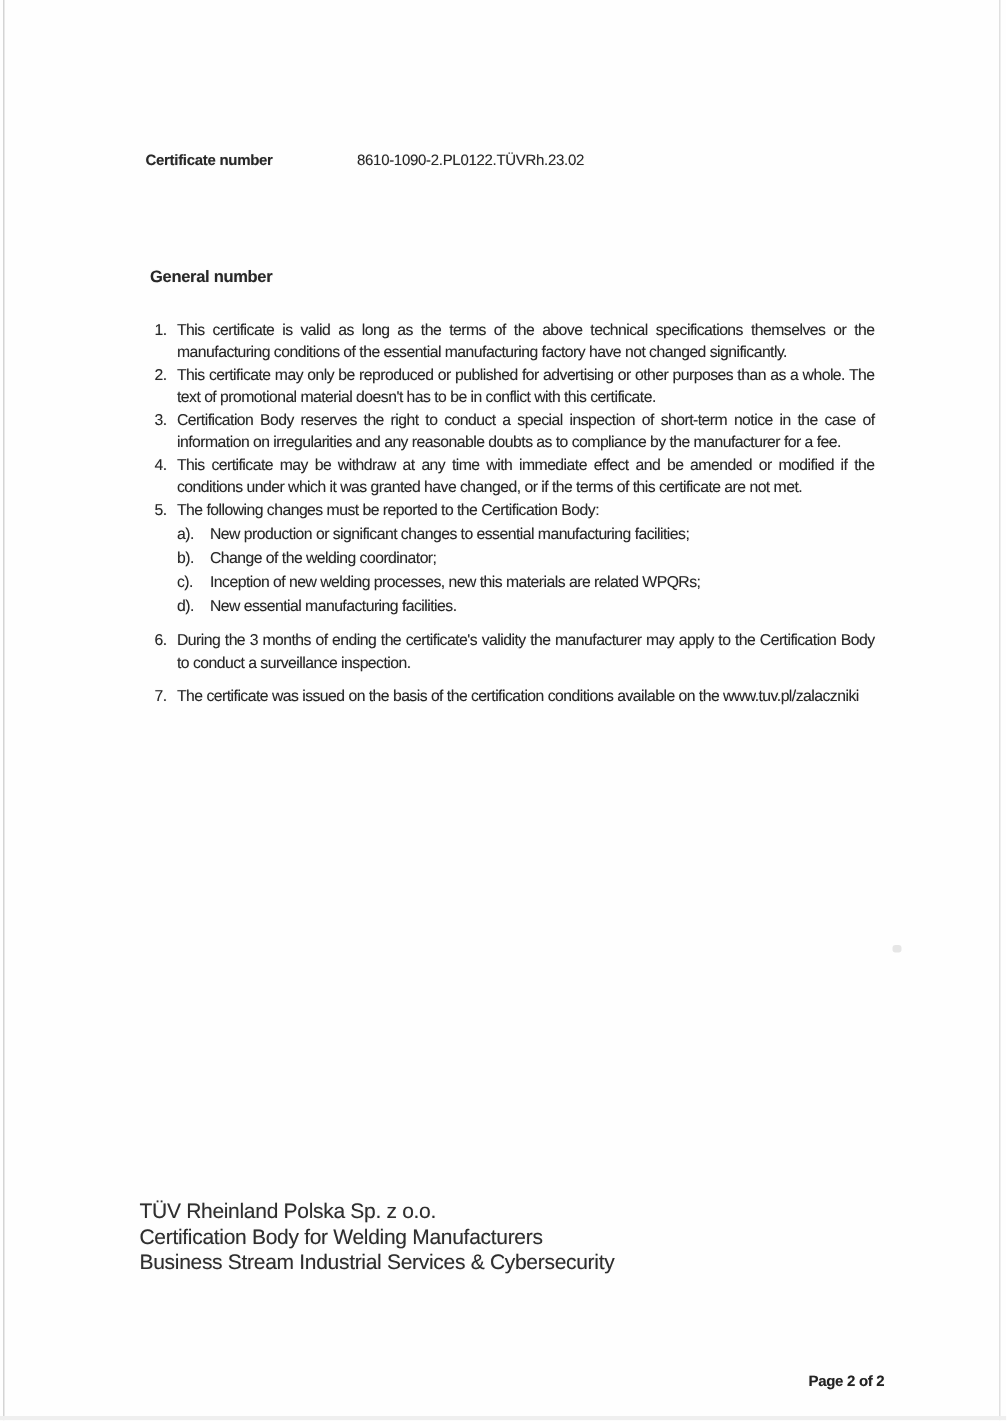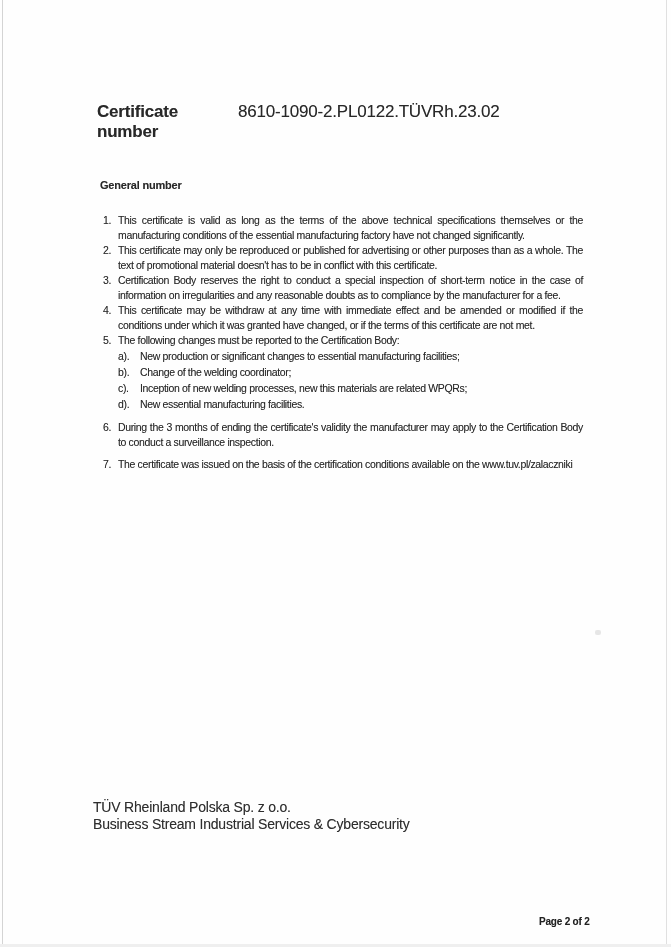--- a/index.html
+++ b/index.html
@@ -15,21 +15,21 @@
   }
   
   .edge-left  { position: absolute; left: 2px;  top: 0; width: 1px; height: 100%; background: #d4d4d4; }
   .edge-right { position: absolute; left: 666px; top: 0; width: 1px; height: 100%; background: #e0e0e0; }
   .edge-bottom{ position: absolute; left: 0; bottom: 0; width: 100%; height: 3px; background: #efefef; }
   .speckle    { position: absolute; left: 595px; top: 630px; width: 6px; height: 5px;
                 background: #d9d9d9; border-radius: 2px; opacity: 0.65; }
 
   .cert-header {
     position: absolute; left: 97px; top: 102px;
-    display: flex; font-size: 17px;
+    display: flex; font-size: 10px;
   }
   .cert-header .label { font-weight: bold; width: 141px; letter-spacing: -0.2px; }
   .cert-header .value { letter-spacing: -0.2px; }
 
   .section-title {
     position: absolute; left: 100px; top: 179px;
     font-size: 11px; font-weight: bold; letter-spacing: -0.2px;
   }
 
   .terms-list {
@@ -132,18 +132,19 @@
 
     <div class="term term-7">
       <span class="num">7.</span>
       <div class="txt">The certificate was issued on the basis of the certification conditions available on the www.tuv.pl/zalaczniki</div>
     </div>
 
   </div>
 
   <div class="footer">
     <div class="fline">TÜV Rheinland Polska Sp. z o.o.</div>
+    <div class="fline">Certification Body for Welding Manufacturers</div>
     <div class="fline">Business Stream Industrial Services &amp; Cybersecurity</div>
   </div>
 
   <div class="page-number">Page 2 of 2</div>
 
 </div>
 
 </body></html>

